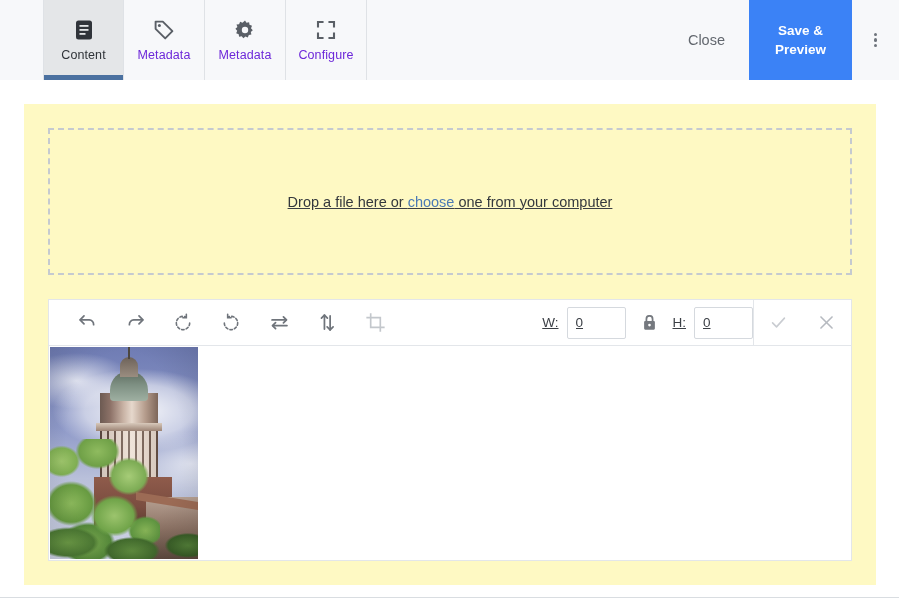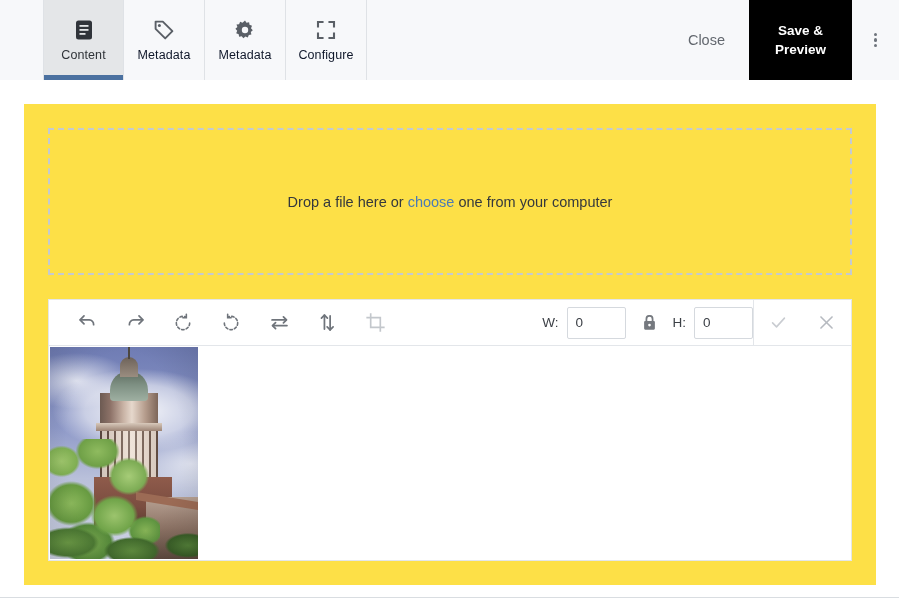--- a/index.html
+++ b/index.html
@@ -64,41 +64,41 @@
   .tab .tab-icon {
     display: block;
     width: 22px;
     height: 22px;
     color: #5a5f66;
     line-height: 0;
   }
   .tab.active .tab-icon { color: #30343a; }
   .tab .tab-label {
     font-size: 12.5px;
-    color: #0f172a;
+    color: #6d28d9;
     letter-spacing: 0.1px;
   }
   .tab.active .tab-label { color: #2f3338; }
 
   .header-spacer { flex: 1; }
 
   .close-btn {
     display: flex;
     align-items: center;
     padding: 0 24px;
     font-size: 14.5px;
     color: #62676e;
     cursor: pointer;
     background: transparent;
     border: none;
     font-family: inherit;
   }
   .save-btn {
     width: 103px;
-    background: #000000;
+    background: #3b82f6;
     color: #ffffff;
     font-size: 13.5px;
     font-weight: bold;
     line-height: 19px;
     display: flex;
     align-items: center;
     justify-content: center;
     text-align: center;
     cursor: pointer;
     border: none;
@@ -127,23 +127,24 @@
     position: relative;
     height: 528px;
     background: #ffffff;
     box-sizing: border-box;
   }
   .content-panel {
     position: absolute;
     left: 24px;
     top: 24px;
     width: 852px;
-    background: #fde047;
+    background: #fef9c3;
     padding: 24px;
     box-sizing: border-box;
+    text-decoration: underline;
   }
 
   .dropzone {
     height: 147px;
     border: 2px dashed #c5cad0;
     display: flex;
     align-items: center;
     justify-content: center;
     box-sizing: border-box;
     background: transparent;

